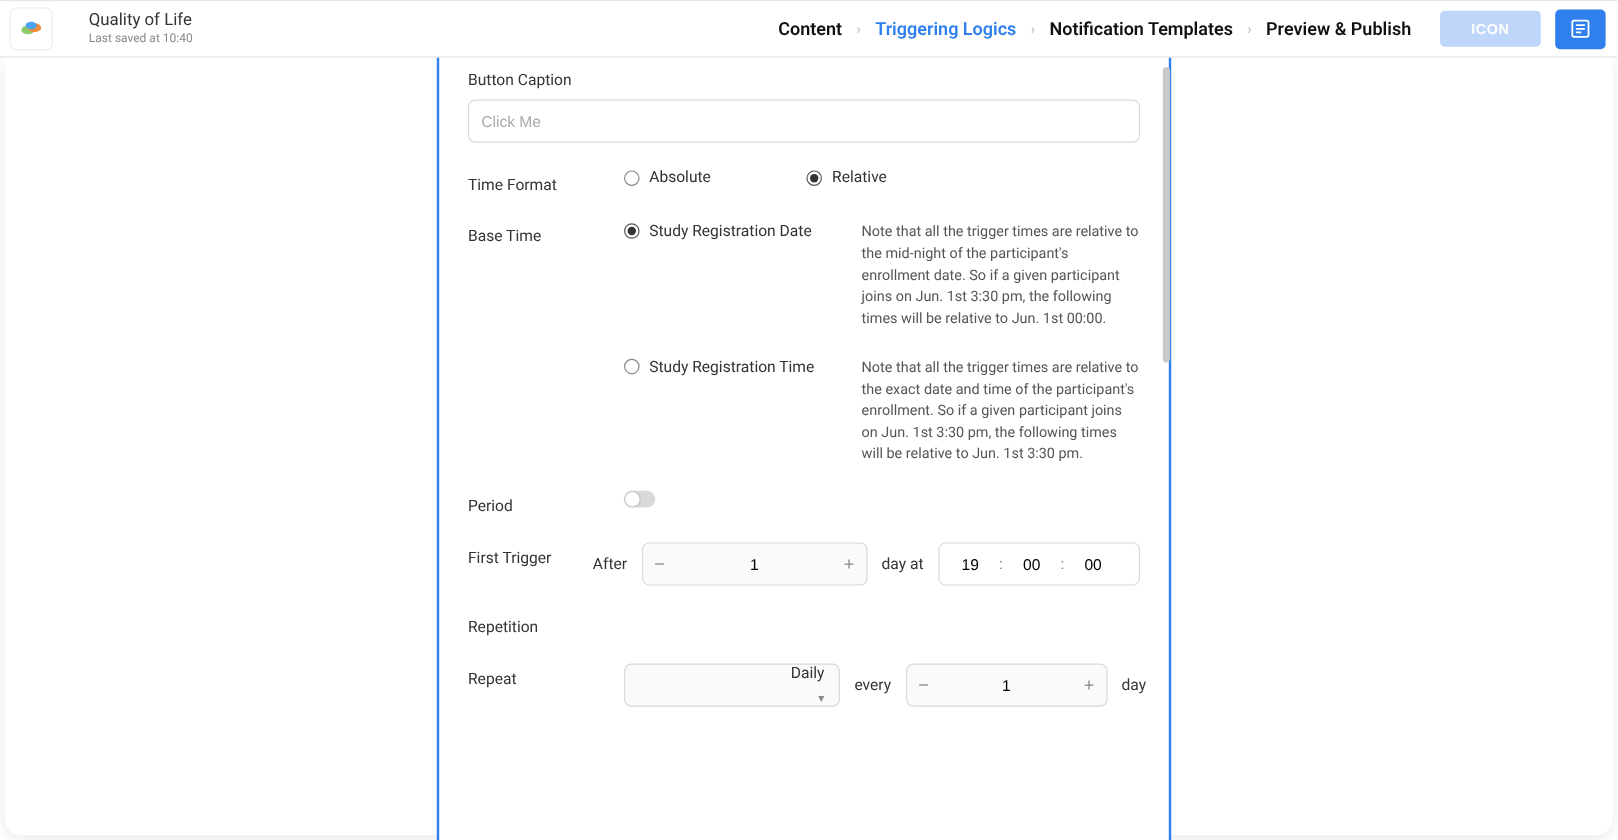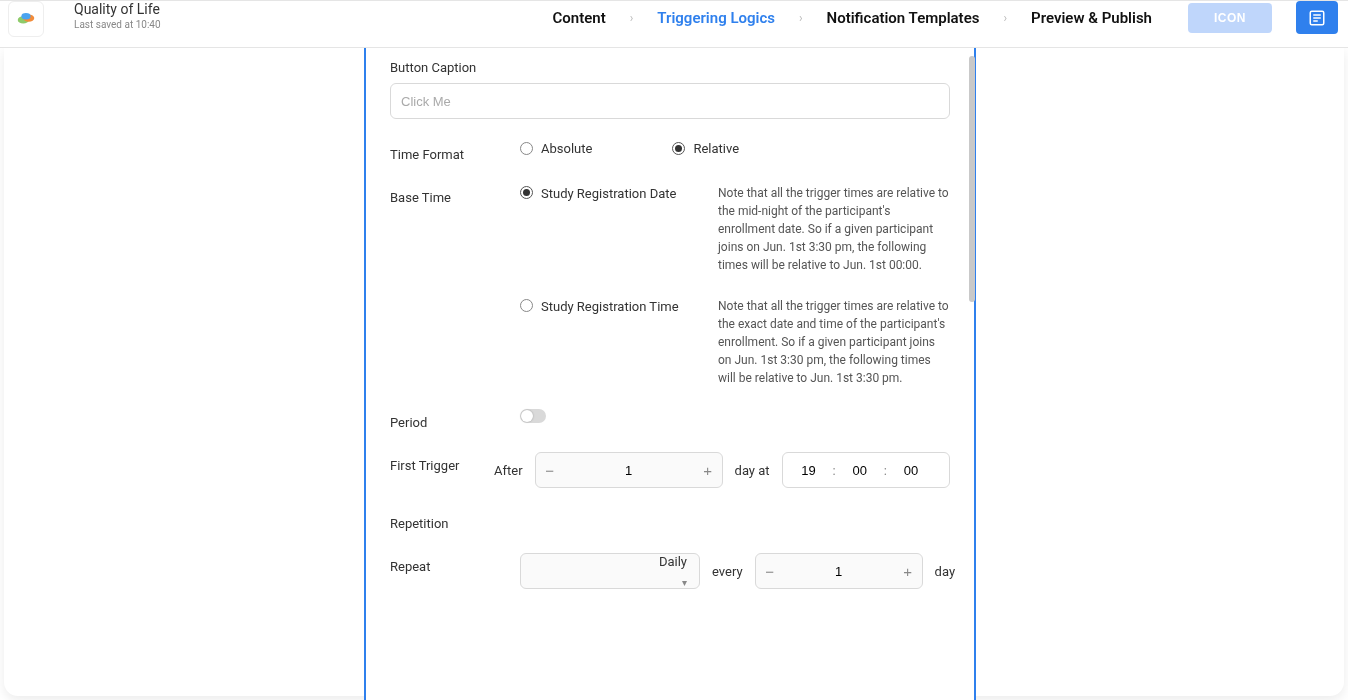--- a/index.html
+++ b/index.html
@@ -1,24 +1,24 @@
 <!DOCTYPE html>
 <html><head>
 <meta charset="utf-8">
 <style>
   * { box-sizing: border-box; }
   html, body { margin:0; padding:0; font-family: -apple-system, BlinkMacSystemFont, "Segoe UI", Roboto, Arial, sans-serif; background:#fff; color:#222; }
   body { width:1348px; height:700px; overflow:hidden; position:relative; }
 
-  .topbar { position:absolute; top:0; left:0; right:0; height:48px; border-top:1px solid #e5e5e5; border-bottom:1px solid #e5e5e5; display:flex; align-items:flex-start; padding:0 10px 0 8px; background:#fff; z-index:5;}
+  .topbar { position:absolute; top:0; left:0; right:0; height:48px; border-top:1px solid #e5e5e5; border-bottom:1px solid #e5e5e5; display:flex; align-items:center; padding:0 10px 0 8px; background:#fff; z-index:5;}
   .logo { width:36px; height:36px; border:1px solid #eee; border-radius:6px; display:flex; align-items:center; justify-content:center; margin-right:30px;}
   .title-block { display:flex; flex-direction:column; line-height:1.2;}
   .title-block .t1 { font-size:14px; color:#333;}
   .title-block .t2 { font-size:10px; color:#888; margin-top:1px;}
-  .topnav { margin-left:auto; display:flex; align-items:center; gap:24px; font-size:15px; font-weight:600; }
+  .topnav { margin-left:auto; display:flex; align-items:center; gap:12px; font-size:15px; font-weight:600; }
   .topnav .step { color:#111; cursor:pointer;}
   .topnav .step.active { color:#2f80ed; }
   .topnav .chev { color:#bbb; font-size:12px; font-weight:400;}
   .btn-save { background:#bfd6fb; color:#fff; border:none; border-radius:4px; padding:8px 26px; font-size:12px; font-weight:700; letter-spacing:0.5px; cursor:pointer;}
   .btn-primary-icon { width:42px; height:33px; background:#2f80ed; border-radius:4px; display:flex; align-items:center; justify-content:center; cursor:pointer;}
   .btn-primary-icon svg { width:18px; height:18px; }
 
   .canvas { position:absolute; top:48px; left:0; right:0; bottom:0; background:#fff; display:flex; justify-content:center;}
   .panel-shadow { position:absolute; left:4px; right:4px; bottom:4px; top:0; border-radius:0 0 14px 14px; box-shadow:0 4px 12px rgba(0,0,0,0.08); pointer-events:none;}
   .card-wrap { position:absolute; left:364px; top:-26px; width:612px; height:702px; }

